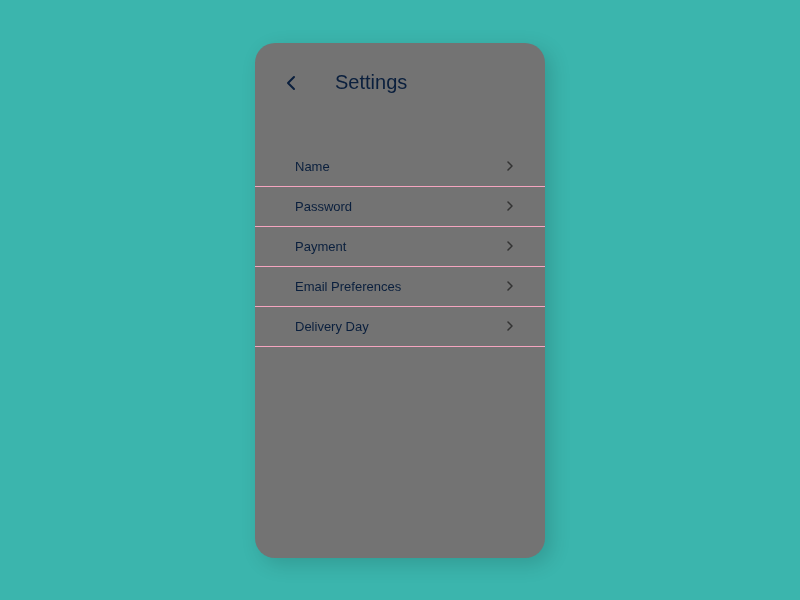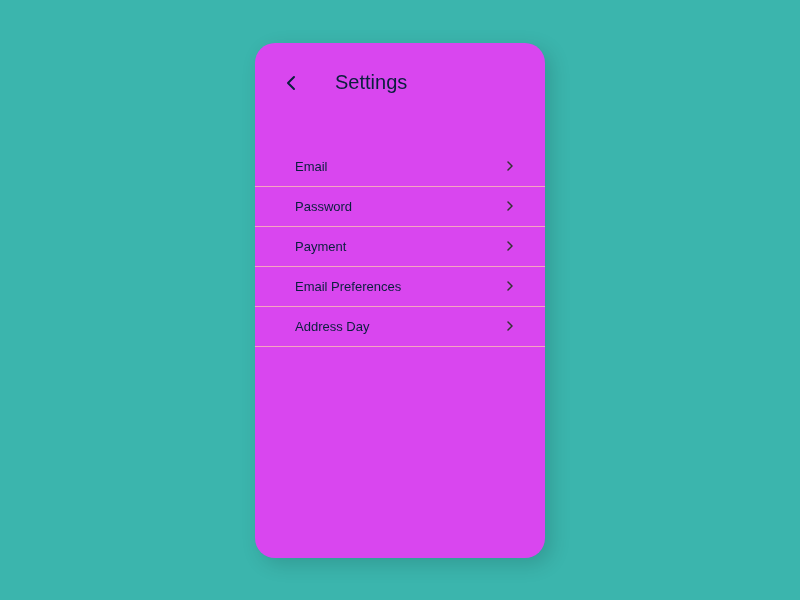--- a/index.html
+++ b/index.html
@@ -12,21 +12,21 @@
       height: 600px;
       background: #3bb5ad;
       display: flex;
       align-items: center;
       justify-content: center;
       font-family: -apple-system, BlinkMacSystemFont, 'Segoe UI', Helvetica, Arial, sans-serif;
     }
     .phone {
       width: 290px;
       height: 515px;
-      background: #d946ef;
+      background: #737373;
       border-radius: 20px;
       box-shadow: 6px 6px 20px rgba(0,0,0,0.15);
       overflow: hidden;
       position: relative;
     }
     .header {
       display: flex;
       align-items: center;
       padding: 28px 24px 16px 24px;
     }
@@ -79,21 +79,21 @@
     <div class="back-btn">
       <svg width="10" height="16" viewBox="0 0 10 16" fill="none">
         <path d="M8 2L2 8L8 14" stroke="#0a1f3d" stroke-width="2" stroke-linecap="round" stroke-linejoin="round"></path>
       </svg>
     </div>
     <div class="title">Settings</div>
   </div>
 
   <div class="list">
     <div class="row">
-      <span class="row-label">Email</span>
+      <span class="row-label">Name</span>
       <span class="chevron-right">
         <svg width="8" height="12" viewBox="0 0 8 12" fill="none">
             <path d="M2 2L6 6L2 10" stroke="#333" stroke-width="1.5" stroke-linecap="round" stroke-linejoin="round"></path>
           </svg>
       </span>
     </div>
     <div class="row">
       <span class="row-label">Password</span>
       <span class="chevron-right">
         <svg width="8" height="12" viewBox="0 0 8 12" fill="none">
@@ -111,21 +111,21 @@
     </div>
     <div class="row">
       <span class="row-label">Email Preferences</span>
       <span class="chevron-right">
         <svg width="8" height="12" viewBox="0 0 8 12" fill="none">
             <path d="M2 2L6 6L2 10" stroke="#333" stroke-width="1.5" stroke-linecap="round" stroke-linejoin="round"></path>
           </svg>
       </span>
     </div>
     <div class="row">
-      <span class="row-label">Address Day</span>
+      <span class="row-label">Delivery Day</span>
       <span class="chevron-right">
         <svg width="8" height="12" viewBox="0 0 8 12" fill="none">
             <path d="M2 2L6 6L2 10" stroke="#333" stroke-width="1.5" stroke-linecap="round" stroke-linejoin="round"></path>
           </svg>
       </span>
     </div>
   </div>
 </div>
 
 </body></html>

